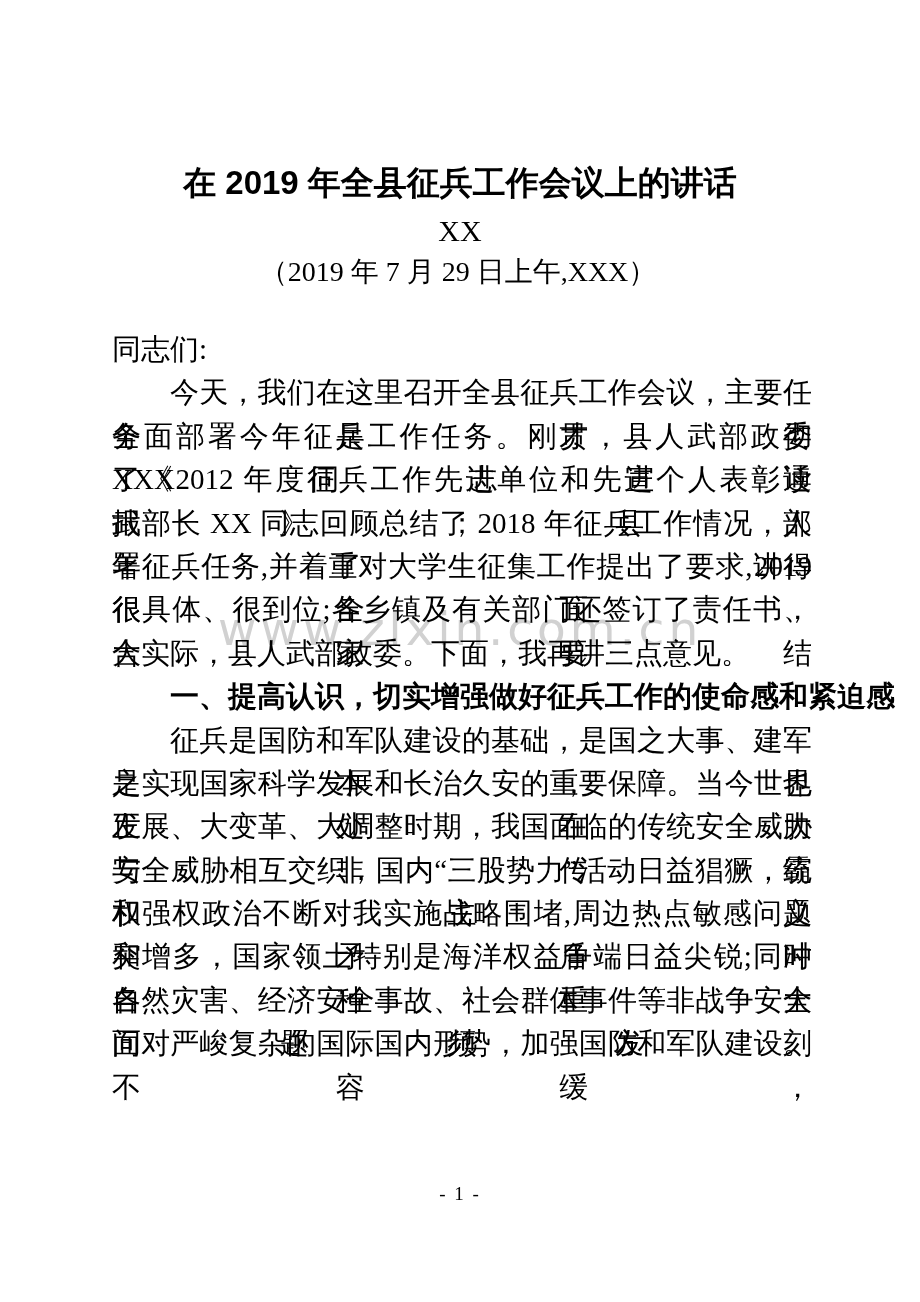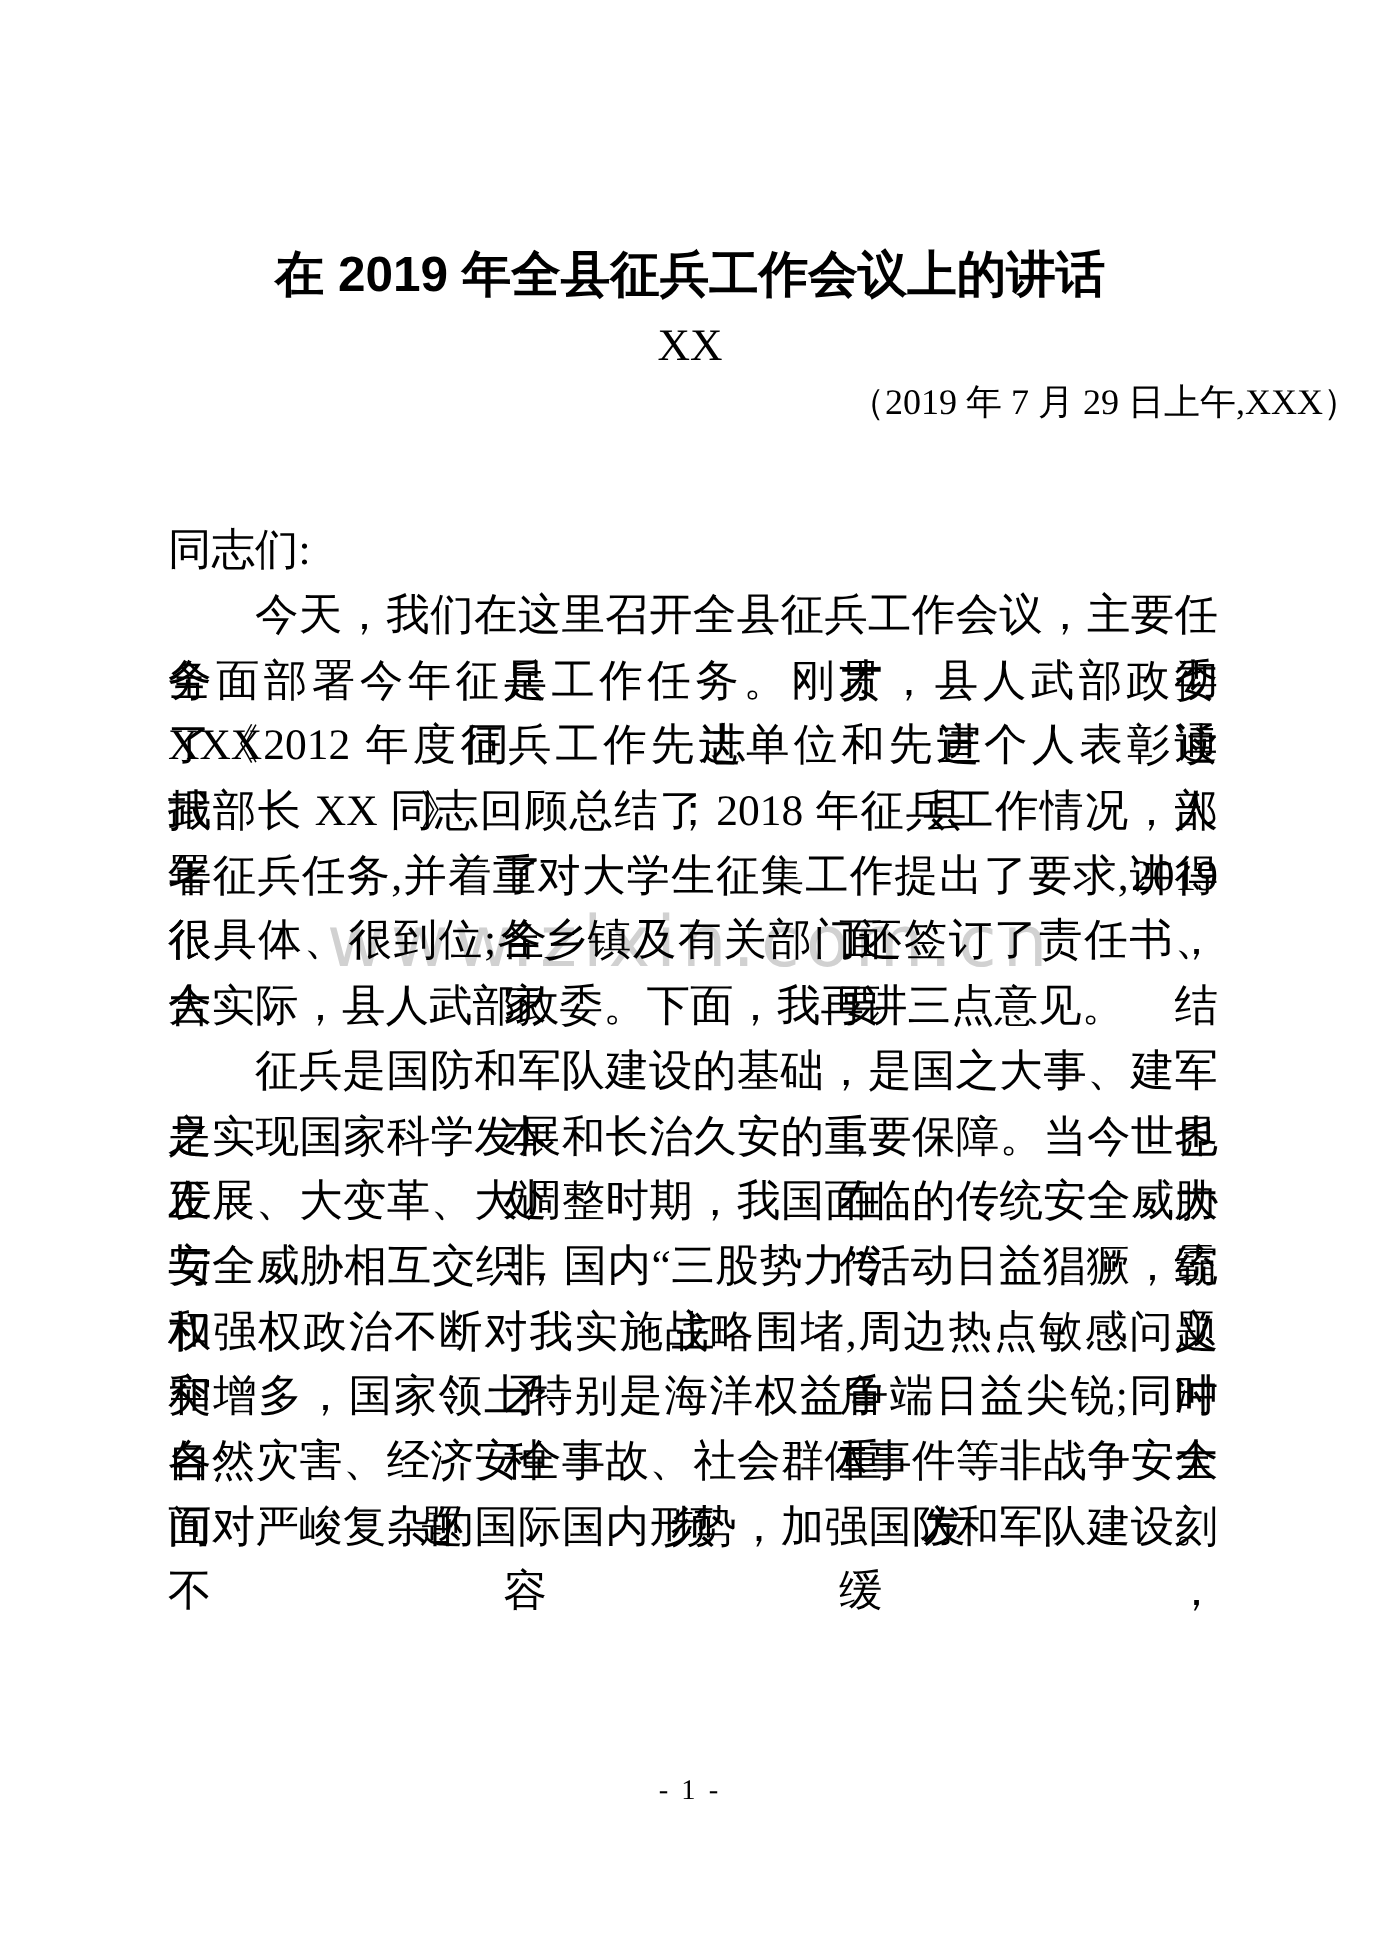--- a/index.html
+++ b/index.html
@@ -19,25 +19,25 @@
     text-align:center;
     font-family:"Liberation Sans","DejaVu Sans",sans-serif;
     font-weight:bold;font-size:33px;line-height:1.15;
     z-index:1;
   }
   .author{
     position:absolute;left:0;right:0;top:213px;
     text-align:center;font-size:30px;line-height:1.2;z-index:1;
   }
   .dateline{
-    position:absolute;left:0;right:14px;top:255px;
-    text-align:right;font-size:24px;line-height:1.2;z-index:1;
+    position:absolute;left:0;right:4px;top:255px;
+    text-align:center;font-size:28px;line-height:1.2;z-index:1;
   }
   .body{
-    position:absolute;left:112px;width:700px;top:346px;z-index:1;
+    position:absolute;left:112px;width:700px;top:328px;z-index:1;
   }
   .line{
     height:43.4px;line-height:43.4px;font-size:29px;
     white-space:nowrap;
   }
   .line.justify{
     white-space:normal;
     text-align:justify;
     text-align-last:justify;
     -moz-text-align-last:justify;
@@ -62,20 +62,21 @@
   <div class="dateline">（2019 年 7 月 29 日上午,XXX）</div>
   <div class="body" id="body-lines">
       <div class="line">同志们:</div>
       <div class="line indent justify">今天，我们在这里召开全县征兵工作会议，主要任务是贯彻</div>
       <div class="line justify">全面部署今年征兵工作任务。刚才，县人武部政委 XXX 同志宣读</div>
       <div class="line justify">了《2012 年度征兵工作先进单位和先进个人表彰通报》；县人</div>
       <div class="line justify">武部长 XX 同志回顾总结了 2018 年征兵工作情况，部署了 2019</div>
       <div class="line justify">年征兵任务,并着重对大学生征集工作提出了要求,讲得很全面、</div>
       <div class="line justify">很具体、很到位;各乡镇及有关部门还签订了责任书，大家要结</div>
       <div class="line">合实际，县人武部政委。下面，我再讲三点意见。</div>
+      <div class="line indent bold">一、提高认识，切实增强做好征兵工作的使命感和紧迫感</div>
       <div class="line indent justify">征兵是国防和军队建设的基础，是国之大事、建军之本，也</div>
       <div class="line justify">是实现国家科学发展和长治久安的重要保障。当今世界正处在大</div>
       <div class="line justify">发展、大变革、大调整时期，我国面临的传统安全威胁与非传统</div>
       <div class="line justify">安全威胁相互交织，国内“三股势力”活动日益猖獗，霸权主义</div>
       <div class="line justify">和强权政治不断对我实施战略围堵,周边热点敏感问题和矛盾冲</div>
       <div class="line justify">突增多，国家领土特别是海洋权益争端日益尖锐;同时各种重大</div>
       <div class="line justify">自然灾害、经济安全事故、社会群体事件等非战争安全问题频发。</div>
       <div class="line justify">面对严峻复杂的国际国内形势，加强国防和军队建设刻不容缓，</div>
     </div>
   <div class="pagenum">- 1 -</div>

